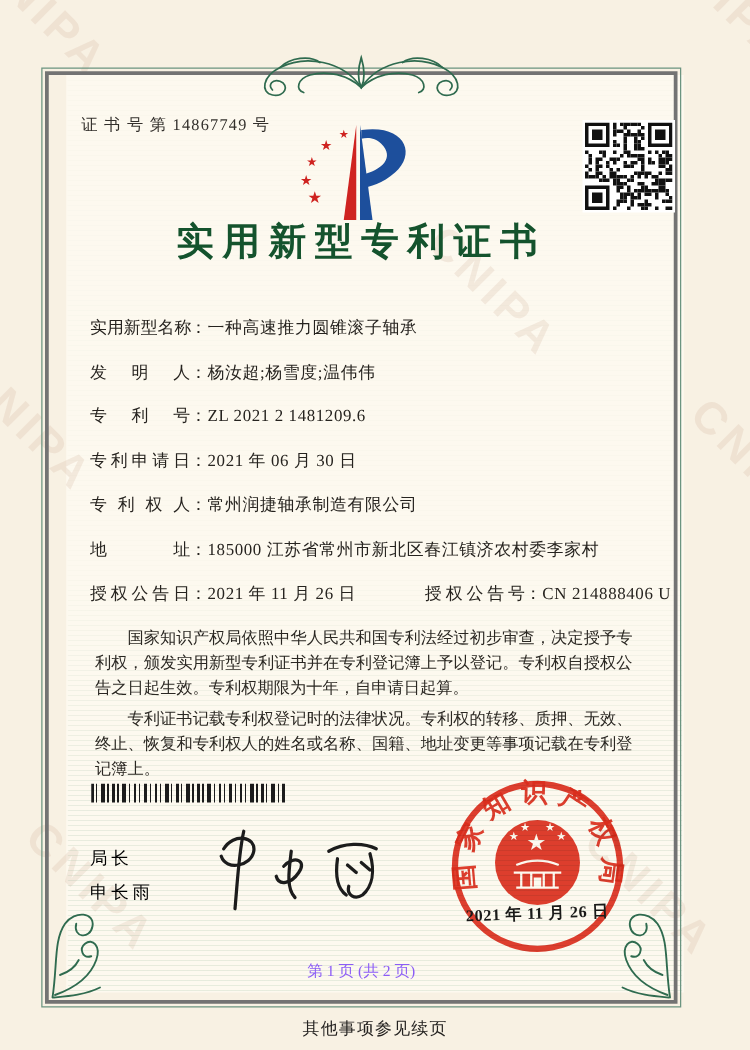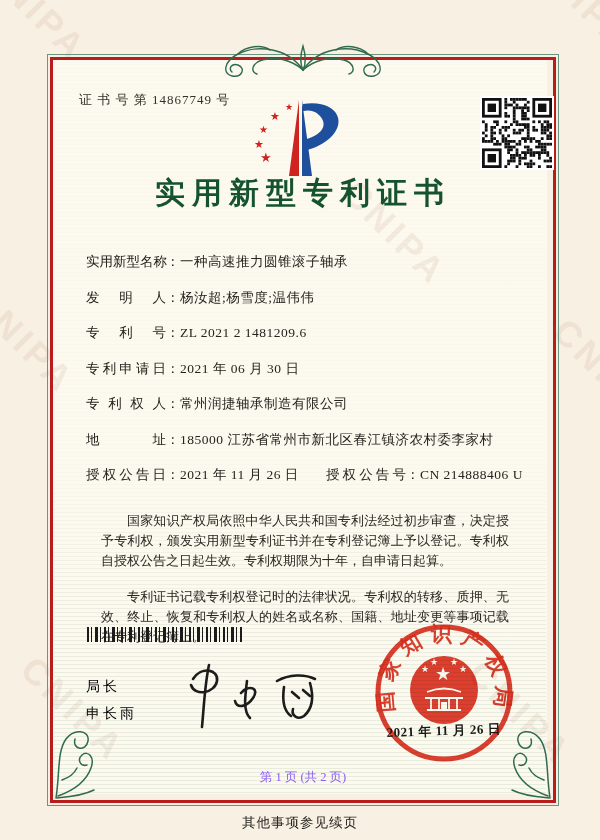--- a/index.html
+++ b/index.html
@@ -6,41 +6,41 @@
   .page{position:relative;width:600px;height:840px;background:#f8f1e3;overflow:hidden;
         font-family:"Liberation Serif","DejaVu Serif",serif;color:#222;}
   .inner-bg{position:absolute;left:53px;top:60px;width:494px;height:734px;background:#fdf9ef;}
   .wm{position:absolute;font-family:"Liberation Sans","DejaVu Sans",sans-serif;
       font-weight:bold;font-size:36px;letter-spacing:4px;color:rgba(196,152,132,0.17);
       transform:rotate(45deg);white-space:nowrap;pointer-events:none;}
   .guilloche{position:absolute;left:54px;top:61px;width:492px;height:732px;
       background:repeating-linear-gradient(0deg,rgba(110,160,122,0.18) 0 1px,transparent 1px 4px);
       -webkit-mask:linear-gradient(180deg,rgba(0,0,0,.10) 0%,rgba(0,0,0,.14) 55%,rgba(0,0,0,.75) 78%,rgba(0,0,0,.85) 100%);
       mask:linear-gradient(180deg,rgba(0,0,0,.10) 0%,rgba(0,0,0,.14) 55%,rgba(0,0,0,.75) 78%,rgba(0,0,0,.85) 100%);}
-  .frame{position:absolute;left:50px;top:57px;width:500px;height:740px;
-      border:3px solid #b91c1c;outline:1px solid #6b9480;outline-offset:2px;text-decoration:underline;}
+  .frame{position:absolute;left:36px;top:57px;width:500px;height:740px;
+      border:3px solid #737373;outline:1px solid #6b9480;outline-offset:2px;text-decoration:underline;}
   .ornament-top{position:absolute;left:157px;top:-24px;}
   .fl{position:absolute;}
   .fl-bl{left:-1px;bottom:-2px;}
   .fl-br{right:-1px;bottom:-2px;transform:scaleX(-1);}
   .cert-no{position:absolute;left:26px;top:31px;font-size:13px;letter-spacing:1px;color:#33302c;}
   .logo{position:absolute;left:200px;top:38px;}
   .qr{position:absolute;left:427px;top:36px;width:70px;height:70px;background:#fff;padding:2px;}
   .title{position:absolute;left:0;top:113px;width:100%;text-align:center;
       font-size:30px;font-weight:700;letter-spacing:7px;color:#14532d;}
   .fields{position:absolute;left:33px;top:193px;width:442px;font-size:13.5px;color:#26231f;}
   .frow{height:20px;margin-bottom:15.5px;white-space:nowrap;}
   .flabel{display:inline-block;width:80px;text-align:justify;text-align-last:justify;
       text-justify:inter-character;vertical-align:top;}
   .fcolon{display:inline-block;width:14px;}
   .fvalue{letter-spacing:0.5px;}
-  .fpair2{margin-left:27px;}
+  .fpair2{margin-left:55px;}
   .paras{position:absolute;left:32px;top:435px;width:440px;font-size:13px;line-height:20px;
       text-align:justify;color:#2a2722;}
-  .paras p{margin:16px;text-indent:2em;}
+  .paras p{margin:5px;text-indent:2em;}
   .barcode{position:absolute;left:34px;top:567px;width:156px;height:15px;
       background:repeating-linear-gradient(90deg,#1b1b1b 0 2px,transparent 2px 4px,#1b1b1b 4px 5px,transparent 5px 8px,#1b1b1b 8px 11px,transparent 11px 13px,#1b1b1b 13px 14px,transparent 14px 17px);}
   .signer{position:absolute;left:33px;top:613px;font-family:"Liberation Sans","DejaVu Sans",sans-serif;
       font-size:14px;font-weight:500;letter-spacing:3px;color:#000000;line-height:27px;}
   .sig{position:absolute;left:118px;top:593px;}
   .seal{position:absolute;left:320px;top:562px;mix-blend-mode:multiply;}
   .page-num{position:absolute;left:0;top:709px;width:100%;text-align:center;font-size:12.5px;color:#8b5cf6;}
   .footer-note{position:absolute;left:0;top:804px;width:100%;text-align:center;font-size:13.5px;color:#242220;letter-spacing:1px;margin-top:10px;}
   .green-stroke{stroke:#2f6b4f;fill:none;stroke-linecap:round;}
 </style>

